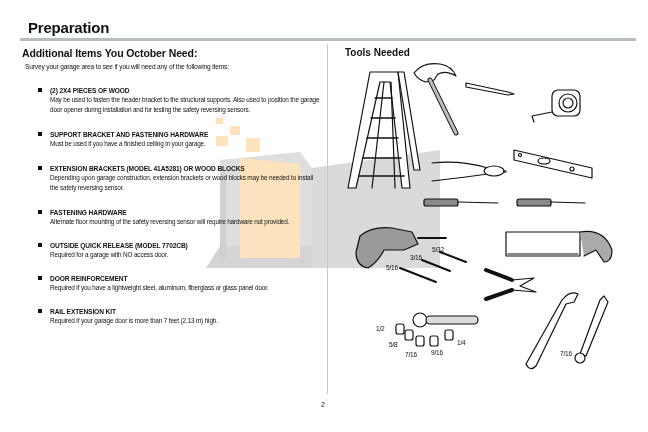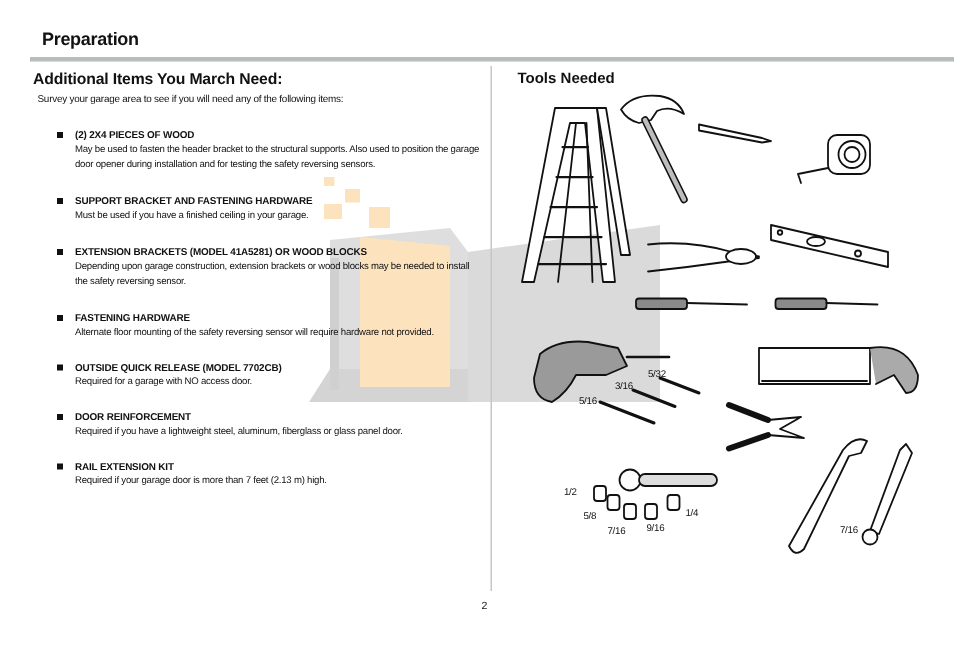--- a/index.html
+++ b/index.html
@@ -1,18 +1,18 @@
 <!DOCTYPE html>
 <html><head>
 <meta charset="utf-8">
 <style>
   html, body { margin: 0; padding: 0; background: #ffffff; }
   body { width: 648px; height: 432px; position: relative; overflow: hidden;
          font-family: "Liberation Sans", sans-serif; color: #111; }
-  .page-title { position: absolute; left: 28px; top: 19px; font-size: 12px; font-weight: bold;
+  .page-title { position: absolute; left: 28px; top: 19px; font-size: 15px; font-weight: bold;
                 letter-spacing: -0.2px; color: #111; }
   .title-rule { position: absolute; left: 20px; top: 38px; width: 616px; height: 3px; background: #b7bcbc; }
   .divider { position: absolute; left: 327px; top: 44px; width: 1px; height: 350px; background: #c4c8c8; }
   .left-heading { position: absolute; left: 22px; top: 47px; font-size: 10.5px; font-weight: bold; letter-spacing: -0.1px; }
   .intro { position: absolute; left: 25px; top: 63px; font-size: 6.6px; letter-spacing: -0.15px; }
   .items { position: absolute; left: 38px; top: 86px; width: 282px; margin: 0; padding: 0; list-style: none; }
   .item { position: relative; padding-left: 12px; }
   .bullet { position: absolute; left: 0; top: 2px; width: 4px; height: 4px; background: #111; }
   .item-title { font-size: 6.6px; font-weight: bold; letter-spacing: -0.1px; line-height: 9px; }
   .item-desc { font-size: 6.4px; line-height: 10px; letter-spacing: -0.15px; }
@@ -38,21 +38,21 @@
     <rect x="216" y="136" width="12" height="10" fill="#fde3bd"></rect>
     <rect x="246" y="138" width="14" height="14" fill="#fde3bd"></rect>
     <rect x="220" y="172" width="6" height="88" fill="#d0d0d0"></rect>
   </svg>
 </div>
 
 <div class="page-title">Preparation</div>
 <div class="title-rule"></div>
 <div class="divider"></div>
 
-<div class="left-heading">Additional Items You March Need:</div>
+<div class="left-heading">Additional Items You October Need:</div>
 <div class="intro">Survey your garage area to see if you will need any of the following items:</div>
 
 <ul class="items">
   <li class="item" style="height:44px">
     <span class="bullet"></span>
     <div class="item-title">(2) 2X4 PIECES OF WOOD</div>
     <div class="item-desc">May be used to fasten the header bracket to the structural supports. Also used to position the garage door opener during installation and for testing the safety reversing sensors.</div>
   </li>
   <li class="item" style="height:34px">
     <span class="bullet"></span>

